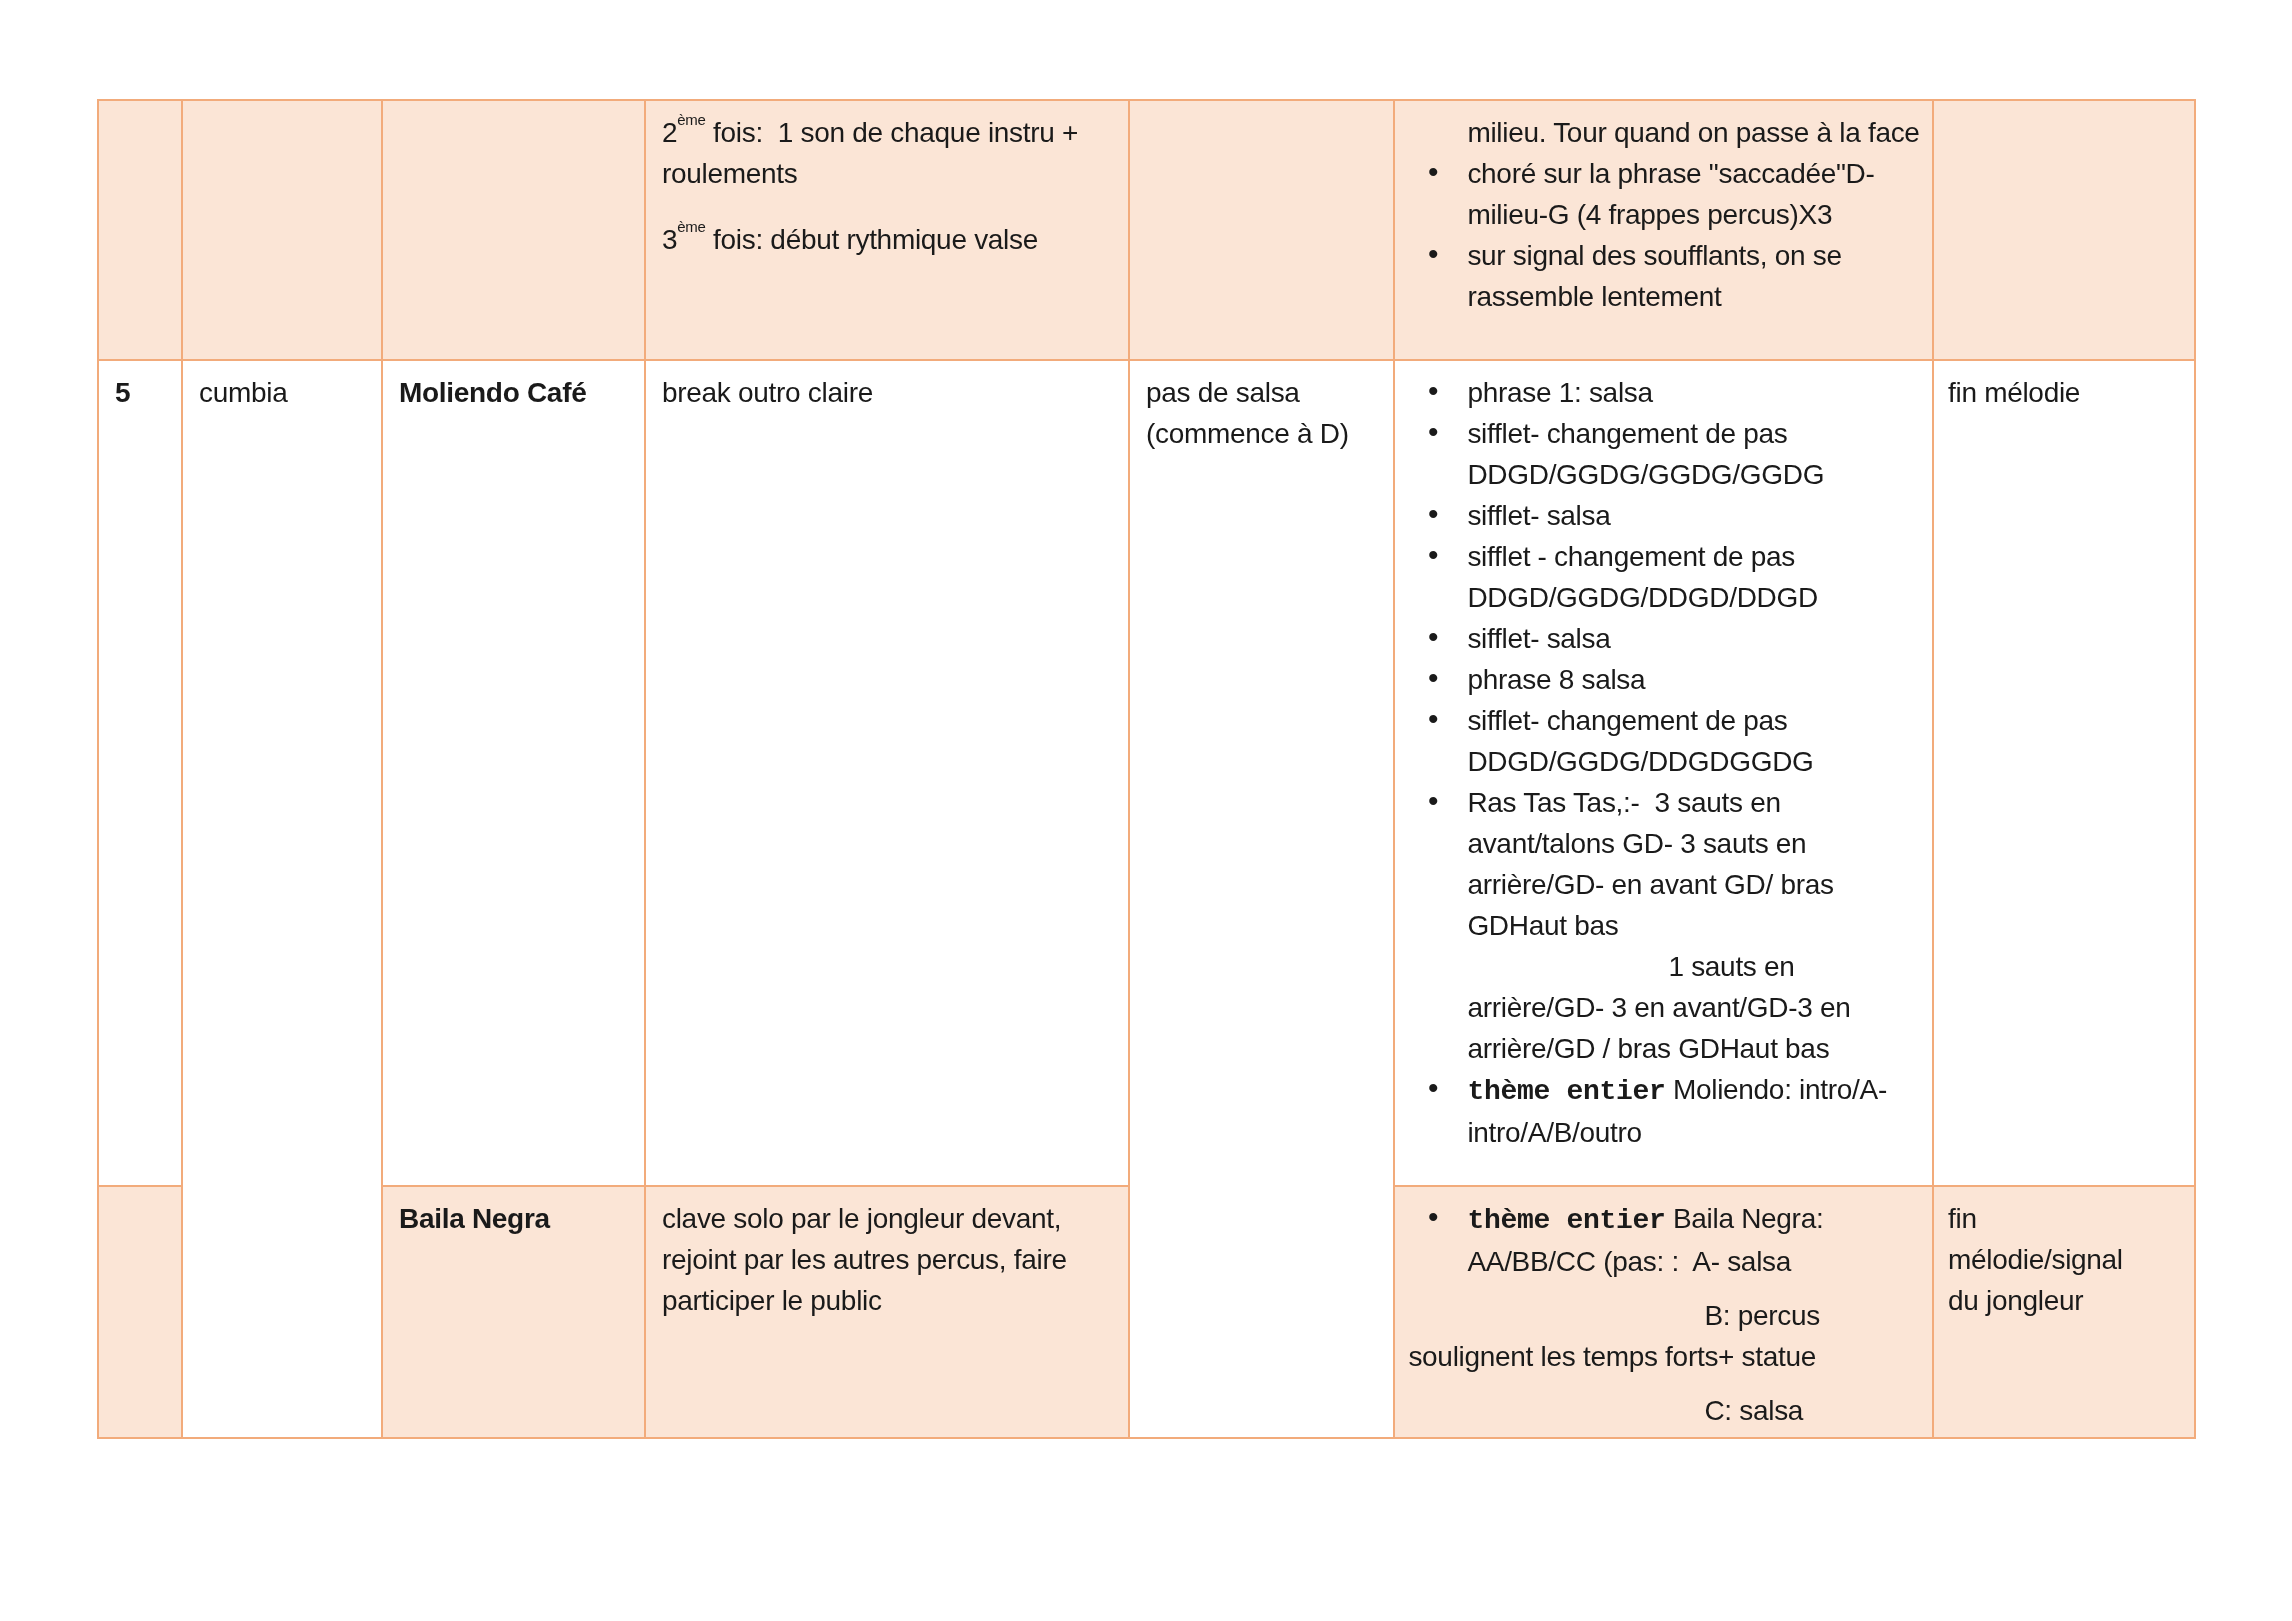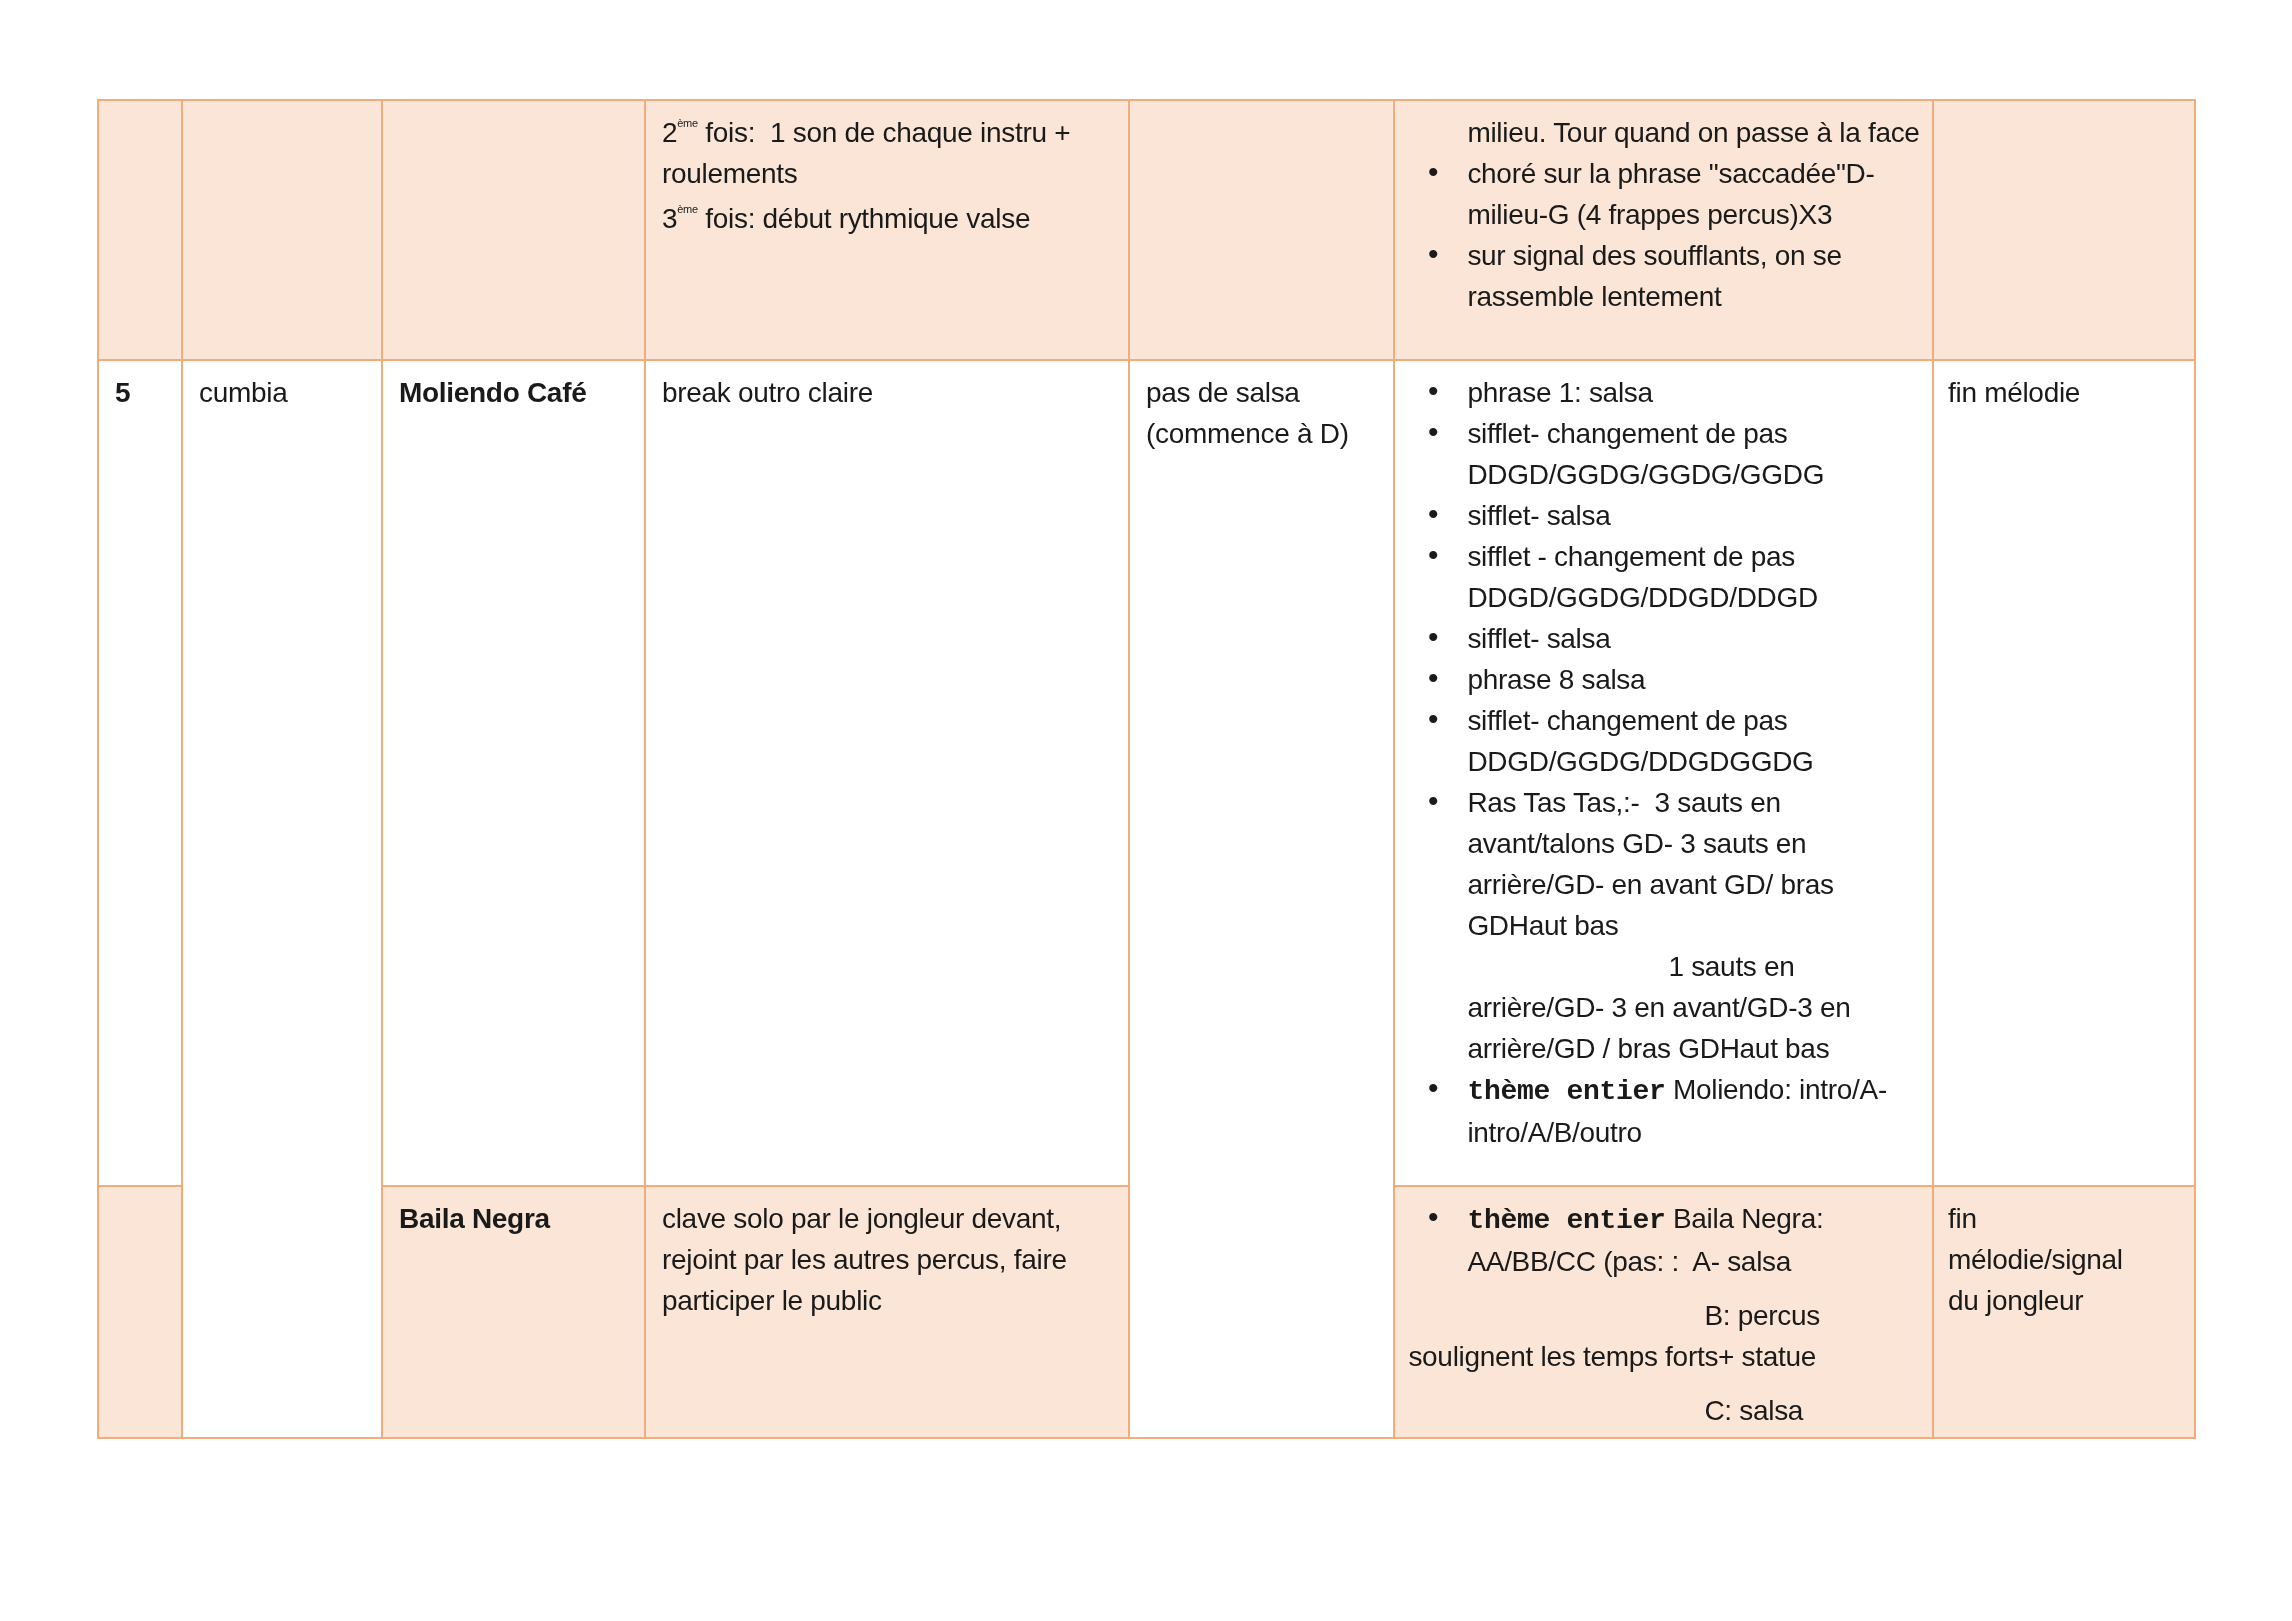--- a/index.html
+++ b/index.html
@@ -18,22 +18,22 @@
     overflow:hidden;
   }
   tr.r1{height:260px}
   tr.r2{height:826px}
   tr.r3{height:247px}
   td.peach{background:#fbe5d6;}
   td.bullets{padding-left:13.4px;padding-right:9px;margin-top:31px;}
   td.ending{padding-left:14px;}
   .bold{font-weight:bold;}
   b{font-weight:bold;font-family:Liberation Mono, monospace;}
-  sup{font-size:11px;line-height:0;position:relative;top:-0.42em;letter-spacing:-0.3px;}
-  .para + .para{margin-top:4px;}
+  sup{font-size:15px;line-height:0;position:relative;top:-0.42em;letter-spacing:-0.3px;}
+  .para + .para{margin-top:25px;}
   .li{position:relative;padding-left:59px;}
   .li .marker{position:absolute;left:19.7px;top:-1.8px;font-size:30px;}
   .cont{margin-left:59px;}
   .tab{margin-left:59px;text-indent:201px;}
   .tabpara{text-indent:296px;}
   .gap{margin-top:13.4px;}
 </style>
 </head>
 <body>
 

